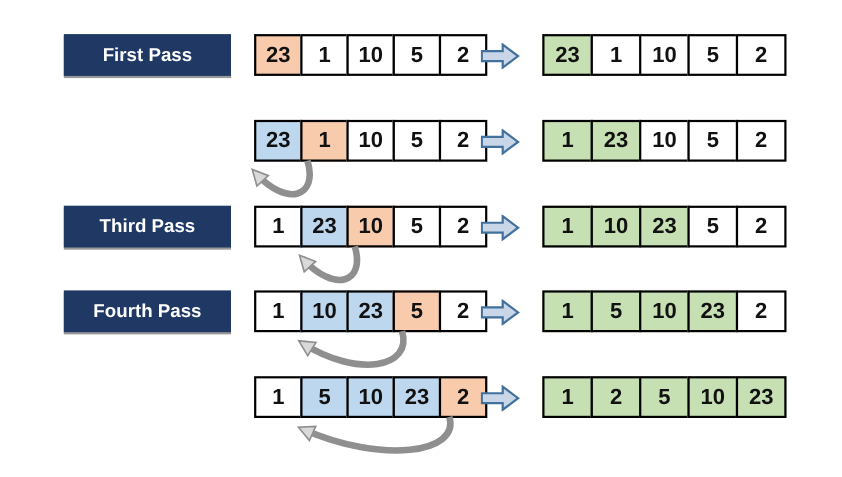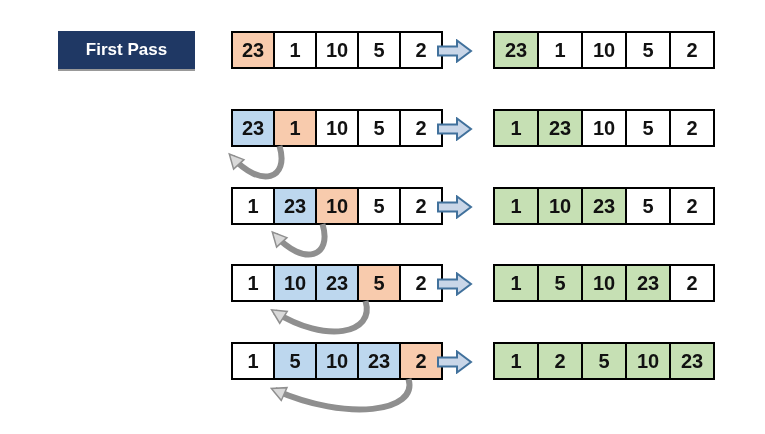--- a/index.html
+++ b/index.html
@@ -5,21 +5,21 @@
   html,body{margin:0;padding:0;background:#ffffff;}
   #canvas{
     position:relative;
     width:765px;height:434px;
     background:#ffffff;
     font-family:"Liberation Sans",sans-serif;
     overflow:hidden;
   }
   .pass-row{position:absolute;left:0;width:765px;height:38px;}
   .pass-label{
-    position:absolute;left:58px;top:0;width:137px;height:38px;
+    position:absolute;left:58px;top:0;width:152px;height:38px;
     background:#1f3864;color:#ffffff;
     display:flex;align-items:center;justify-content:center;
     font-size:17px;font-weight:700;
     box-shadow:0 2px 0 rgba(0,0,0,0.40);
   }
   .array{position:absolute;top:0;display:flex;padding-left:16px;}
   .array.before{left:215px;}
   .array.after{left:477px;}
   .cell{
     width:44px;height:38px;box-sizing:border-box;
@@ -78,20 +78,21 @@
       <svg width="230" height="52" class="move-arrow" style="left: 210px; top: 36px;">
         <defs>
           <marker id="ah1" markerUnits="userSpaceOnUse" markerWidth="18" markerHeight="18" refX="12" refY="9" orient="auto">
             <path d="M2,2 L16,9 L2,16 Z" fill="#D9D9D9" stroke="#8F8F8F" stroke-width="1.5"></path>
           </marker>
         </defs>
         <path d="M 69.5,1 C 79.5,34 51.25,44 22,12" fill="none" stroke="#8F8F8F" stroke-width="6" marker-end="url(#ah1)"></path>
       </svg>
     </div>
     <div class="pass-row" style="top: 187px;">
+      <div class="pass-label">Third Pass</div>
       <div class="array before">
         <div class="cell" style="background: rgb(255, 255, 255);">1</div>
         <div class="cell" style="background: rgb(189, 215, 238);">23</div>
         <div class="cell" style="background: rgb(248, 203, 173);">10</div>
         <div class="cell" style="background: rgb(255, 255, 255);">5</div>
         <div class="cell" style="background: rgb(255, 255, 255);">2</div>
       </div>
       <svg width="36" height="24" class="step-arrow">
         <polygon points="1,7.5 20,7.5 20,1.5 34,12 20,22.5 20,16.5 1,16.5" fill="#C9D6E8" stroke="#41719C" stroke-width="2" stroke-linejoin="miter"></polygon>
       </svg>
@@ -105,20 +106,21 @@
       <svg width="230" height="52" class="move-arrow" style="left: 210px; top: 36px;">
         <defs>
           <marker id="ah2" markerUnits="userSpaceOnUse" markerWidth="18" markerHeight="18" refX="12" refY="9" orient="auto">
             <path d="M2,2 L16,9 L2,16 Z" fill="#D9D9D9" stroke="#8F8F8F" stroke-width="1.5"></path>
           </marker>
         </defs>
         <path d="M 112.5,1 C 122.5,34 94.25,44 65,12" fill="none" stroke="#8F8F8F" stroke-width="6" marker-end="url(#ah2)"></path>
       </svg>
     </div>
     <div class="pass-row" style="top: 264px;">
+      <div class="pass-label">Fourth Pass</div>
       <div class="array before">
         <div class="cell" style="background: rgb(255, 255, 255);">1</div>
         <div class="cell" style="background: rgb(189, 215, 238);">10</div>
         <div class="cell" style="background: rgb(189, 215, 238);">23</div>
         <div class="cell" style="background: rgb(248, 203, 173);">5</div>
         <div class="cell" style="background: rgb(255, 255, 255);">2</div>
       </div>
       <svg width="36" height="24" class="step-arrow">
         <polygon points="1,7.5 20,7.5 20,1.5 34,12 20,22.5 20,16.5 1,16.5" fill="#C9D6E8" stroke="#41719C" stroke-width="2" stroke-linejoin="miter"></polygon>
       </svg>

